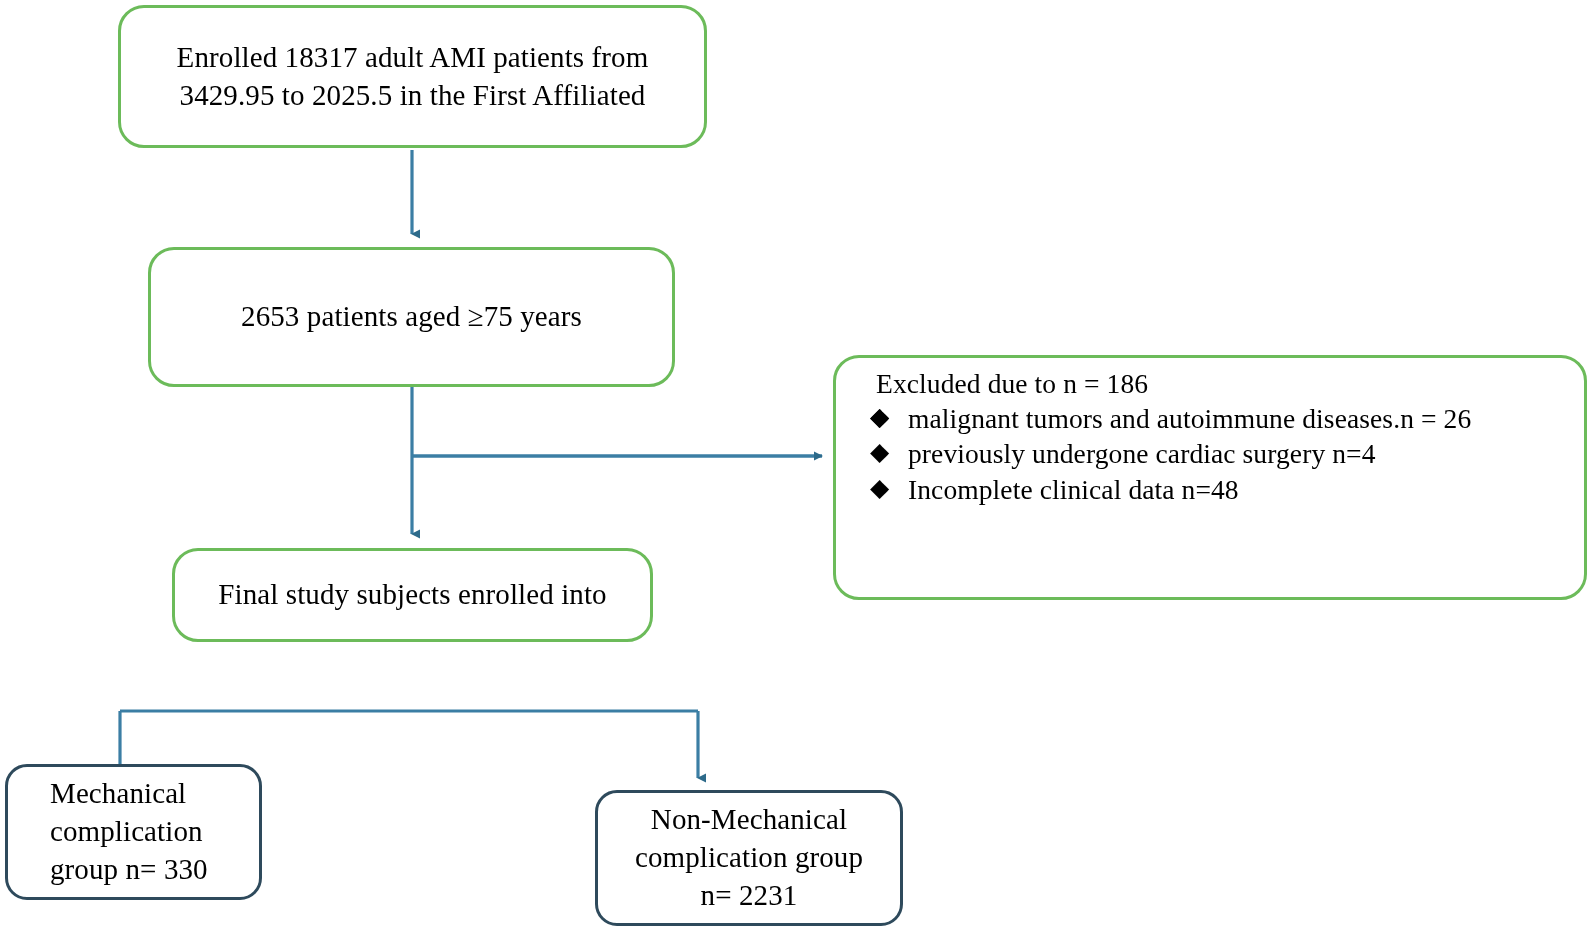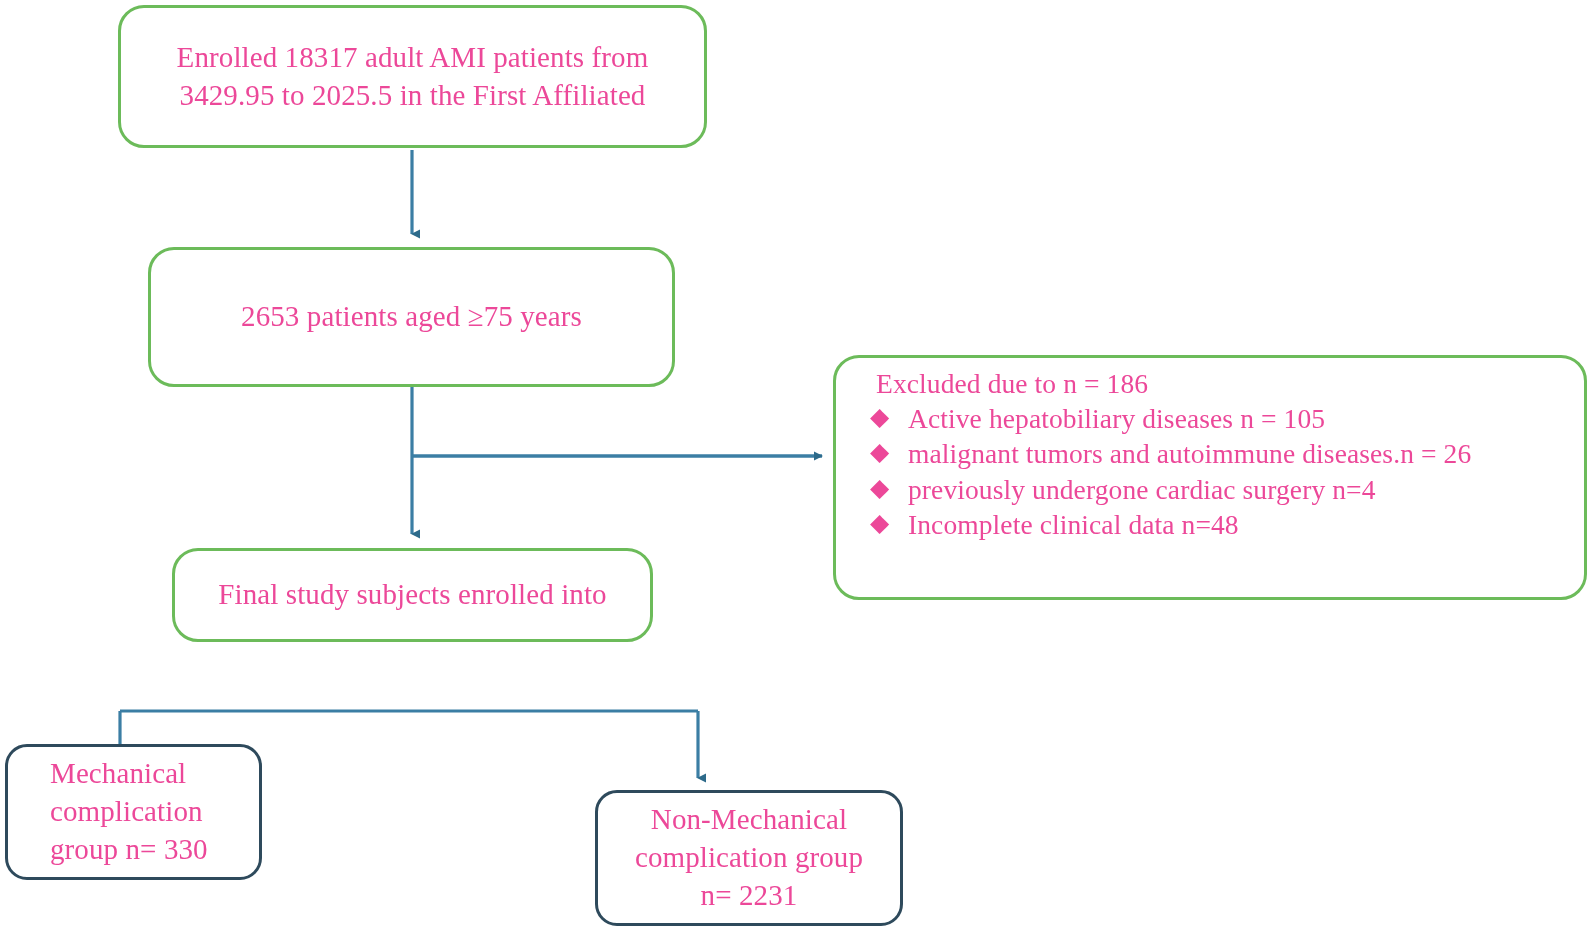--- a/index.html
+++ b/index.html
@@ -8,21 +8,21 @@
     padding: 0;
     background: #ffffff;
   }
   #canvas {
     position: relative;
     width: 1595px;
     height: 941px;
     background: #ffffff;
     overflow: hidden;
     font-family: "Liberation Serif", "DejaVu Serif", serif;
-    color: #ec4899;
+    color: #000000;
   }
   .node {
     position: absolute;
     box-sizing: border-box;
     background: #ffffff;
     display: flex;
     flex-direction: column;
     justify-content: center;
   }
   .node.green {
@@ -77,21 +77,21 @@
   }
   #node-excluded li .bullet {
     position: absolute;
     left: 2px;
     top: 0;
     font-size: 25px;
     line-height: 1.28;
   }
 
   #node-mech {
-    left: 5px; top: 744px; width: 257px; height: 136px;
+    left: 5px; top: 764px; width: 257px; height: 136px;
     font-size: 29px;
     overflow: visible;
   }
   #node-mech .txt { padding-left: 42px; }
 
   #node-nonmech {
     left: 595px; top: 790px; width: 308px; height: 136px;
     font-size: 29px;
   }
 
@@ -141,21 +141,20 @@
     <div class="txt center">
       <div>2653 patients aged ≥75 years</div>
     </div>
   </div>
 
   <div class="node green" id="node-excluded">
     <div class="txt left excl-head">Excluded due to n = 186</div>
     <ul class="txt left">
       <li>
         <span class="bullet">◆</span>
-        <span>Active hepatobiliary diseases n = 105</span>
       </li>
       <li>
         <span class="bullet">◆</span>
         <span>malignant tumors and autoimmune diseases.n = 26</span>
       </li>
       <li>
         <span class="bullet">◆</span>
         <span>previously undergone cardiac surgery n=4</span>
       </li>
       <li>

